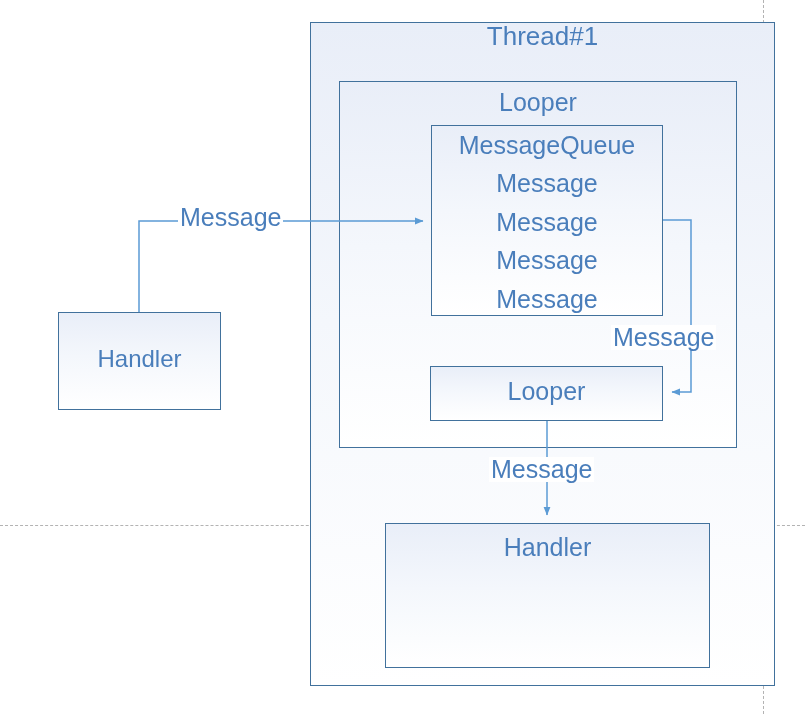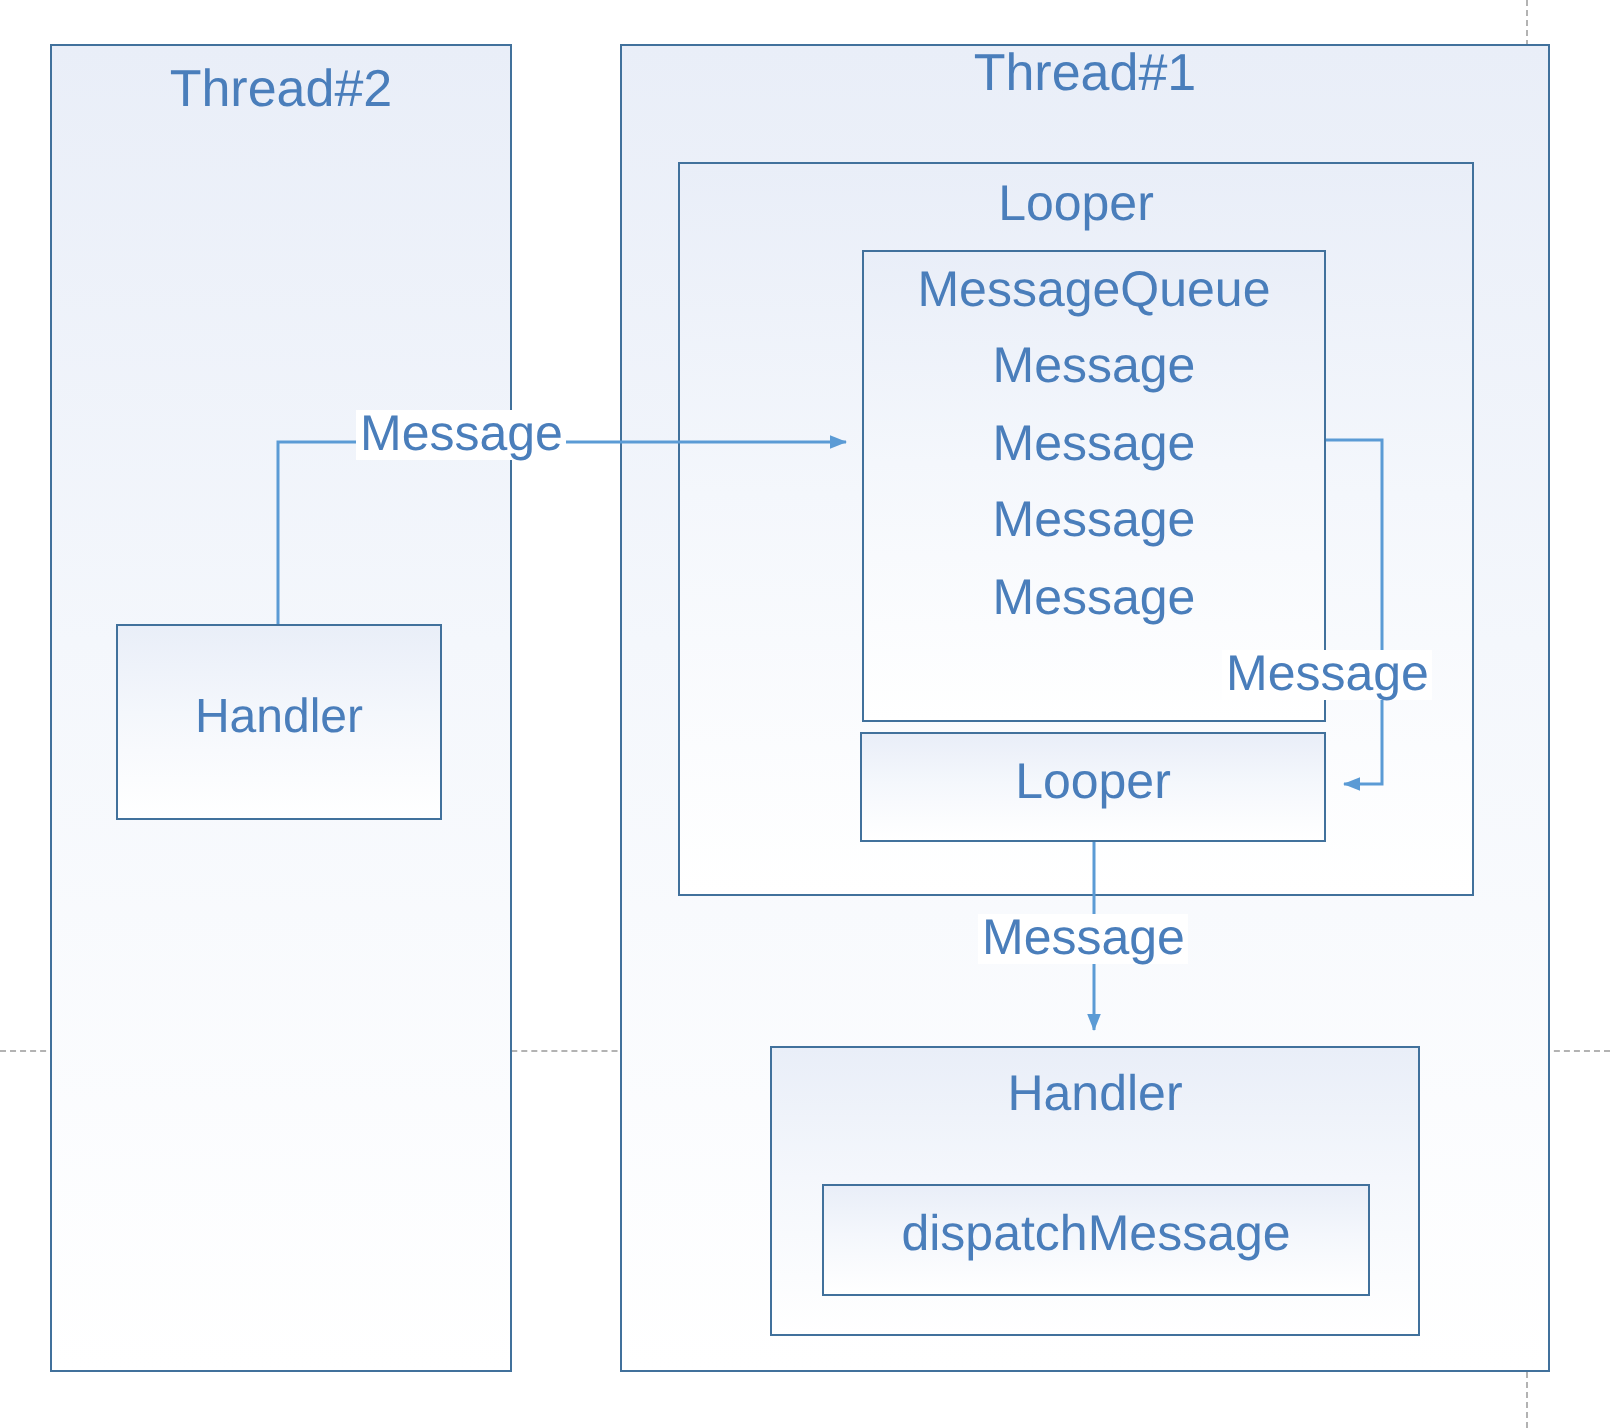--- a/index.html
+++ b/index.html
@@ -76,55 +76,49 @@
   }
 </style>
 </head>
 <body>
 
 <div id="canvas">
 
   <div class="guide guide-v" style="left:763px; top:0px; height:714px;"></div>
   <div class="guide guide-h" style="left:0px; top:525px; width:805px;"></div>
 
-  <div class="box" style="left:25px; top:22px; width:231px; height:664px;">
-    <div class="box-label" style="top:8px; font-size:26px;">Thread#2</div>
-  </div>
 
   <div class="box" style="left:58px; top:312px; width:163px; height:98px;">
     <div class="box-label" style="top:33px; font-size:24px;">Handler</div>
   </div>
 
   <div class="box" style="left:310px; top:22px; width:465px; height:664px;">
     <div class="box-label" style="top:0; font-size:26px;">Thread#1</div>
   </div>
 
   <div class="box" style="left:339px; top:81px; width:398px; height:367px;">
     <div class="box-label" style="top:7px; font-size:25px;">Looper</div>
   </div>
 
-  <div class="box" style="left:431px; top:125px; width:232px; height:236px;">
+  <div class="box" style="left:431px; top:125px; width:232px; height:191px;">
     <div class="queue-line" style="top:7px; font-size:25px;">MessageQueue</div>
     <div class="queue-line" style="top:45px; font-size:25px;">Message</div>
     <div class="queue-line" style="top:84px; font-size:25px;">Message</div>
     <div class="queue-line" style="top:122px; font-size:25px;">Message</div>
     <div class="queue-line" style="top:161px; font-size:25px;">Message</div>
   </div>
 
   <div class="box" style="left:430px; top:366px; width:233px; height:55px;">
     <div class="box-label" style="top:11px; font-size:25px;">Looper</div>
   </div>
 
   <div class="box" style="left:385px; top:523px; width:325px; height:145px;">
     <div class="box-label" style="top:10px; font-size:25px;">Handler</div>
   </div>
 
-  <div class="box" style="left:411px; top:592px; width:274px; height:56px;">
-    <div class="box-label" style="top:11px; font-size:25px;">dispatchMessage</div>
-  </div>
 
   <svg class="wires" viewBox="0 0 805 714" xmlns="http://www.w3.org/2000/svg">
     <defs>
       <marker id="arrowhead" markerWidth="9" markerHeight="8" refX="8" refY="4" orient="auto" markerUnits="userSpaceOnUse">
         <path d="M0,0.6 L8.5,4 L0,7.4 z" fill="#5b9bd5"></path>
       </marker>
       <marker id="arrowhead-dark" markerWidth="9" markerHeight="8" refX="8" refY="4" orient="auto" markerUnits="userSpaceOnUse">
         <path d="M0,0.6 L8.5,4 L0,7.4 z" fill="#4a7ebb"></path>
       </marker>
     </defs>

